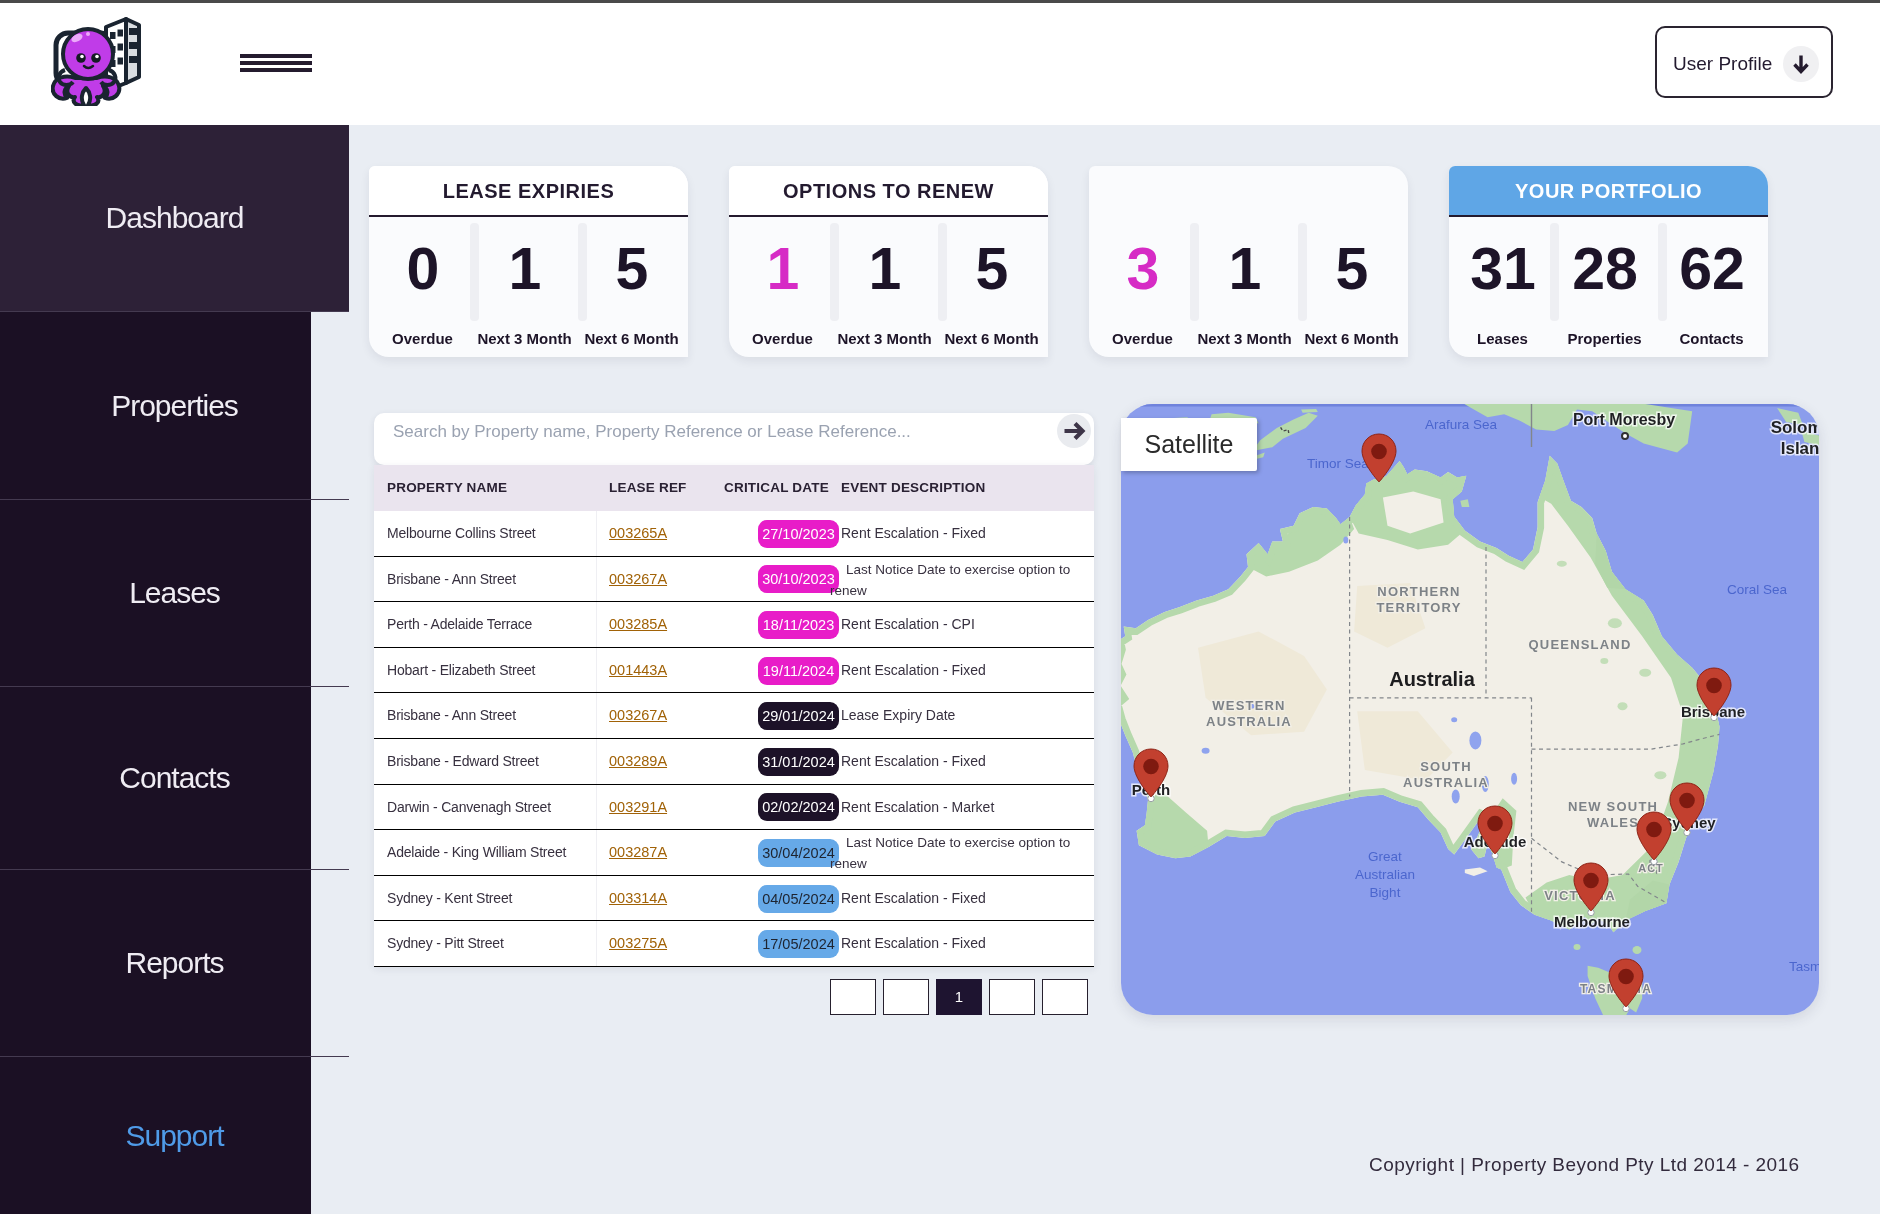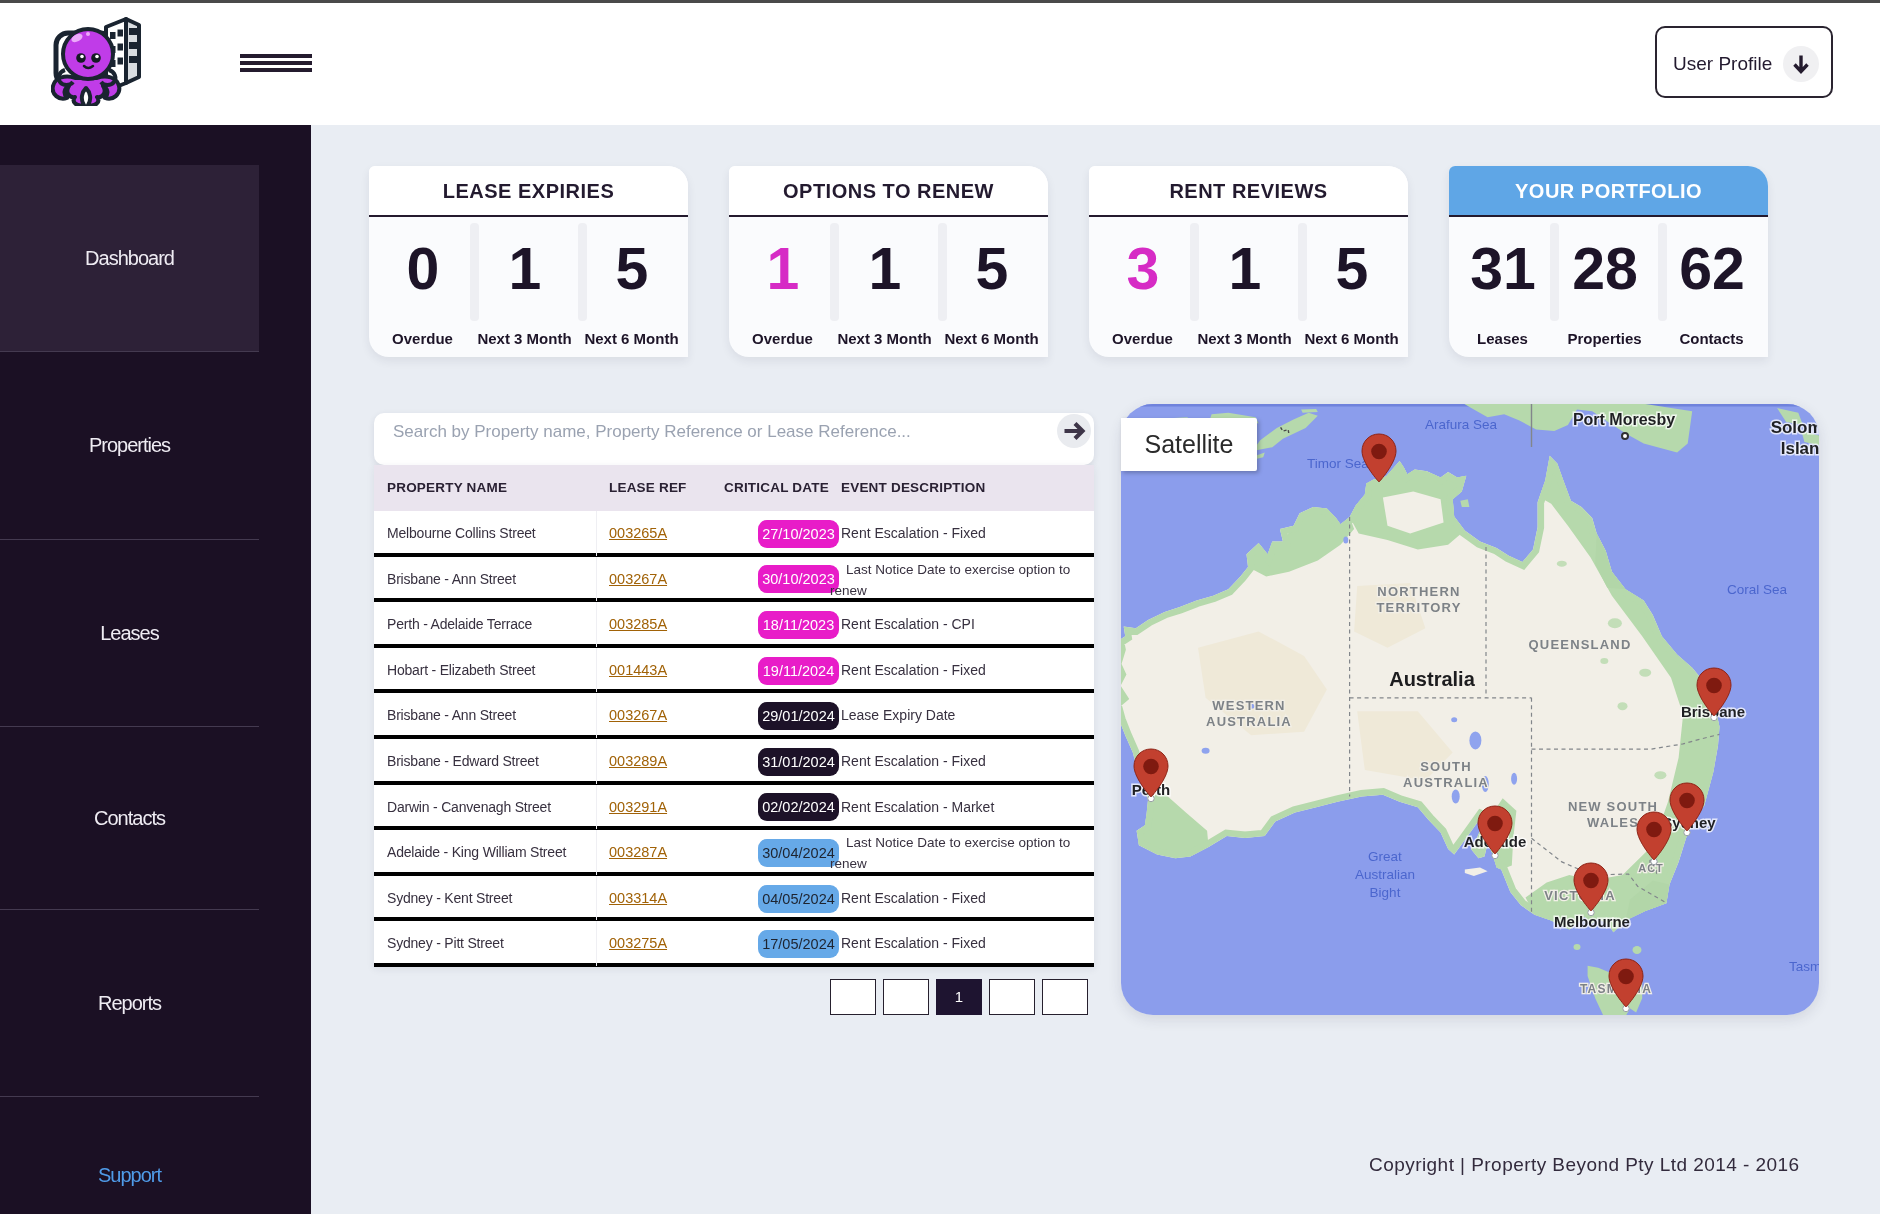--- a/index.html
+++ b/index.html
@@ -6,22 +6,22 @@
 .topline { position:absolute; left:0; top:0; width:1880px; height:3px; background:#4A4A4A; }
 .header { position:absolute; left:0; top:3px; width:1880px; height:122px; background:#FFFFFF; }
 .logo { position:absolute; left:51px; top:14px; }
 .burger { position:absolute; left:240px; top:54px; width:72px; height:19px; }
 .burger div { height:4px; background:#241B2E; margin-bottom:3px; }
 .userbtn { position:absolute; left:1655px; top:26px; width:178px; height:72px; background:#fff;
   border:2px solid #2A2430; border-radius:10px; }
 .userbtn .txt { position:absolute; left:16px; top:25px; font-size:19px; color:#231A2F; }
 .userbtn .circ { position:absolute; right:12px; top:18px; width:36px; height:36px; border-radius:50%; background:#F0F0F2; }
 .sidebar { position:absolute; left:0; top:125px; width:311px; height:1089px; background:#1B1024; }
-.mitem { position:absolute; left:0; width:259px; display:flex; align-items:center; justify-content:center;
-  color:#EFECF3; font-size:20px; letter-spacing:-1px; border-top:1px solid #443A50;margin-top:40px; }
+.mitem { position:absolute; left:0; width:349px; display:flex; align-items:center; justify-content:center;
+  color:#EFECF3; font-size:30px; letter-spacing:-1px; border-top:1px solid #443A50; }
 .mitem.active { background:#2D2137; border-top:none; }
 .mitem.support { color:#4F9BE8; }
 
 .card { position:absolute; top:166px; width:319px; height:191px; background:#FAFBFD;
   border-radius:6px 20px 0 20px; box-shadow:0 4px 10px rgba(40,40,70,0.08); }
 .chead { position:absolute; left:0; top:0; width:319px; height:51px; background:#FFFFFF;
   border-radius:6px 20px 0 0; border-bottom:2px solid #241A2E; text-align:center;
   font-weight:bold; font-size:20px; letter-spacing:0.5px; color:#231A2F; line-height:51px; }
 .chead.blue { background:#5FA6E6; color:#FFFFFF; }
 .gut { position:absolute; top:57px; width:9px; height:98px; background:#EEEFF3; border-radius:4px; }
@@ -32,21 +32,21 @@
   font-size:15px; color:#1D1428; }
 
 .search { position:absolute; left:374px; top:413px; width:720px; height:52px; background:#fff; border-radius:10px;
   box-shadow:0 2px 6px rgba(40,40,70,0.10); }
 .search .ph { position:absolute; left:19px; top:9px; font-size:17px; color:#9AA2B1; }
 .search .go { position:absolute; right:3px; top:1px; width:34px; height:34px; border-radius:50%; background:#E9EBEF; }
 
 .table { position:absolute; left:374px; top:465px; width:720px; background:#fff; box-shadow:0 2px 8px rgba(40,40,70,0.08); }
 .thead { position:relative; width:720px; height:46px; background:#EAE4EE; }
 .thead div { position:absolute; top:0; line-height:46px; font-size:13.5px; font-weight:bold; color:#2A2133; letter-spacing:0.2px; }
-.trow { position:relative; width:720px; height:45.6px; border-bottom:4px solid #000000; background:#fff; }
+.trow { position:relative; width:720px; height:45.6px; border-bottom:1px solid #000000; background:#fff; }
 .pname { position:absolute; left:13px; top:0; width:210px; line-height:44.6px; font-size:14px; letter-spacing:-0.2px; color:#37303F;
   border-right:1px solid #EFEFF3; height:44.6px; }
 .lref { position:absolute; left:235px; top:0; line-height:44.6px; font-size:14.5px; color:#a16207; text-decoration:underline; }
 .pill { position:absolute; left:348px; top:8.8px; width:81px; height:28px; border-radius:9px; text-align:center;
   line-height:28px; font-size:14.5px;margin-left:36px; }
 .pill.pink { background:#E81CC8; color:#fff; }
 .pill.dark { background:#1D1228; color:#fff; }
 .pill.blue { background:#66A9E8; color:#1E2430; }
 .desc { position:absolute; left:467px; top:0; line-height:44.6px; font-size:14px; color:#37303F; }
 .desc.two { left:456px; top:0; line-height:21px; padding-top:2px; text-indent:16px; font-size:13.5px; }
@@ -133,21 +133,20 @@
    <div class="gut" style="left:101px"></div>
     <div class="gut" style="left:209px"></div>
    <div class="cnum pinknum" style="left:2px">1</div>
     <div class="clab" style="left:-6px">Overdue</div>
     <div class="cnum" style="left:104px">1</div>
     <div class="clab" style="left:96px">Next 3 Month</div>
     <div class="cnum" style="left:211px">5</div>
     <div class="clab" style="left:203px">Next 6 Month</div>
   </div>
 <div class="card" style="left:1089px">
-   <div class="chead">RENT REVIEWS</div>
    <div class="gut" style="left:101px"></div>
     <div class="gut" style="left:209px"></div>
    <div class="cnum pinknum" style="left:2px">3</div>
     <div class="clab" style="left:-6px">Overdue</div>
     <div class="cnum" style="left:104px">1</div>
     <div class="clab" style="left:96px">Next 3 Month</div>
     <div class="cnum" style="left:211px">5</div>
     <div class="clab" style="left:203px">Next 6 Month</div>
   </div>
 <div class="card" style="left:1449px">

